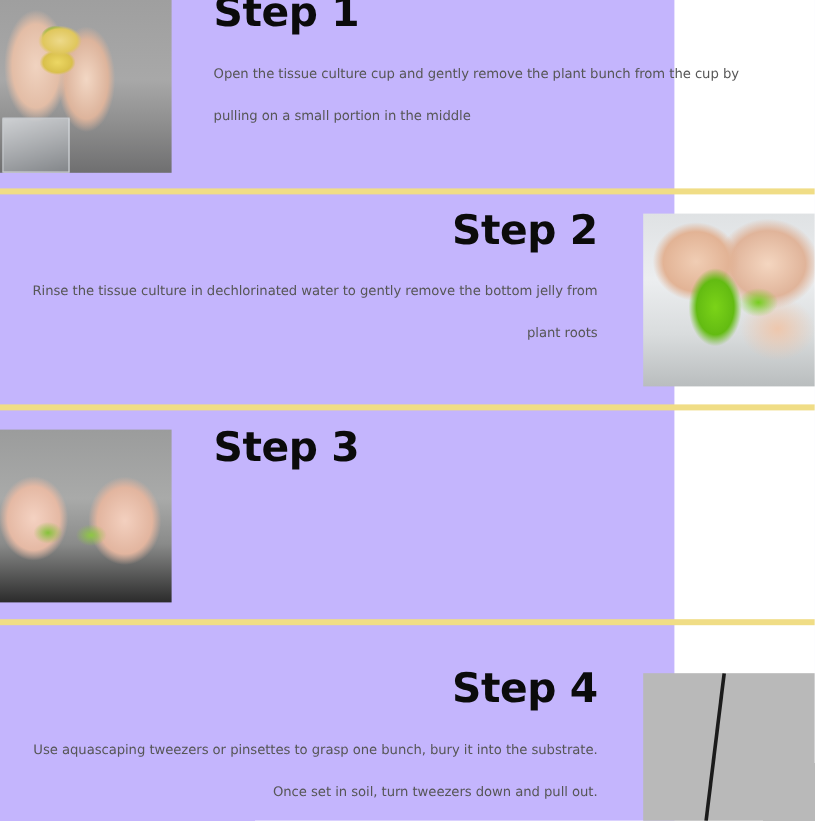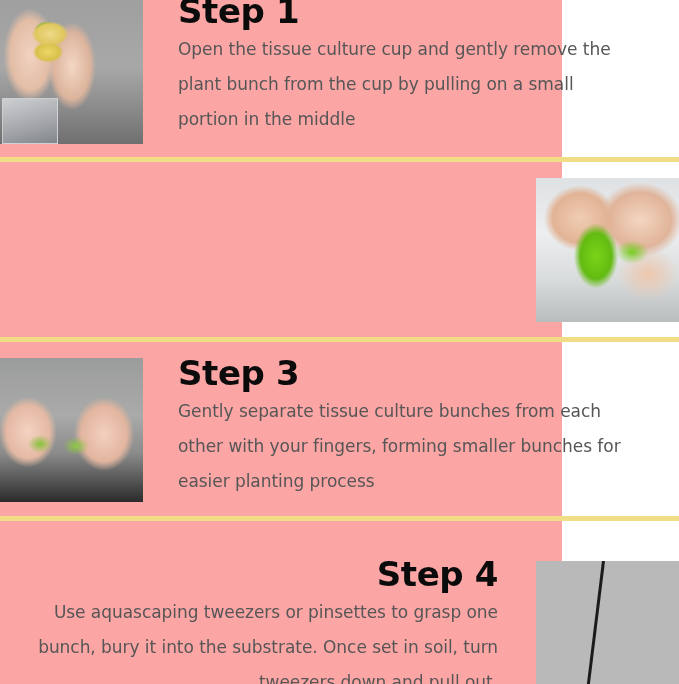--- a/index.html
+++ b/index.html
@@ -11,21 +11,21 @@
     width: 679px;
     height: 684px;
     overflow: hidden;
     font-family: "Liberation Sans", sans-serif;
     position: relative;
   }
   .infographic {
     width: 562px;
     height: 684px;
     position: relative;
-    background: #fca5a5;
+    background: #c4b5fd;
   }
 
   
   .step {
     position: absolute;
     left: 0;
     width: 679px;
     box-sizing: border-box;
   }
   #step-1 { top: 0px;   height: 152px; }
@@ -139,23 +139,23 @@
   .step-heading {
     margin: 0;
     font-family: "DejaVu Sans", "Liberation Sans", sans-serif;
     font-size: 34px;
     font-weight: 700;
     letter-spacing: -0.4px;
     color: #0b0b0b;
     line-height: 38px;
   }
   .step-body {
-    margin: 2px 0 0 0;
+    margin: 14px 0 0 0;
     font-family: "DejaVu Sans", "Liberation Sans", sans-serif;
-    font-size: 17px;
+    font-size: 11px;
     font-weight: 400;
     color: #565656;
     line-height: 35px;
     letter-spacing: -0.05px;
   }
 </style>
 </head>
 <body>
 
 <div class="infographic">
@@ -165,29 +165,32 @@
     <div class="text-col left-photo" id="text-step-1">
       <h2 class="step-heading">Step 1</h2>
       <p class="step-body">Open the tissue culture cup and gently remove the plant bunch from the cup by pulling on a small portion in the middle</p>
     </div>
   </div>
 
   <div class="divider" id="divider-1"></div>
 
   <div class="step" id="step-2">
     <div class="photo photo-right ph2" id="photo-step-2"></div>
+    <div class="text-col right-photo" id="text-step-2">
+      <h2 class="step-heading">Step 2</h2>
+      <p class="step-body">Rinse the tissue culture in dechlorinated water to gently remove the bottom jelly from plant roots</p>
+    </div>
   </div>
 
   <div class="divider" id="divider-2"></div>
 
   <div class="step" id="step-3">
     <div class="photo photo-left ph3" id="photo-step-3"></div>
     <div class="text-col left-photo" id="text-step-3">
       <h2 class="step-heading">Step 3</h2>
-      <p class="step-body">Gently separate tissue culture bunches from each other with your fingers, forming smaller bunches for easier planting process</p>
     </div>
   </div>
 
   <div class="divider" id="divider-3"></div>
 
   <div class="step" id="step-4">
     <div class="photo photo-right ph4" id="photo-step-4"></div>
     <div class="text-col right-photo" id="text-step-4">
       <h2 class="step-heading">Step 4</h2>
       <p class="step-body">Use aquascaping tweezers or pinsettes to grasp one bunch, bury it into the substrate. Once set in soil, turn tweezers down and pull out.</p>

